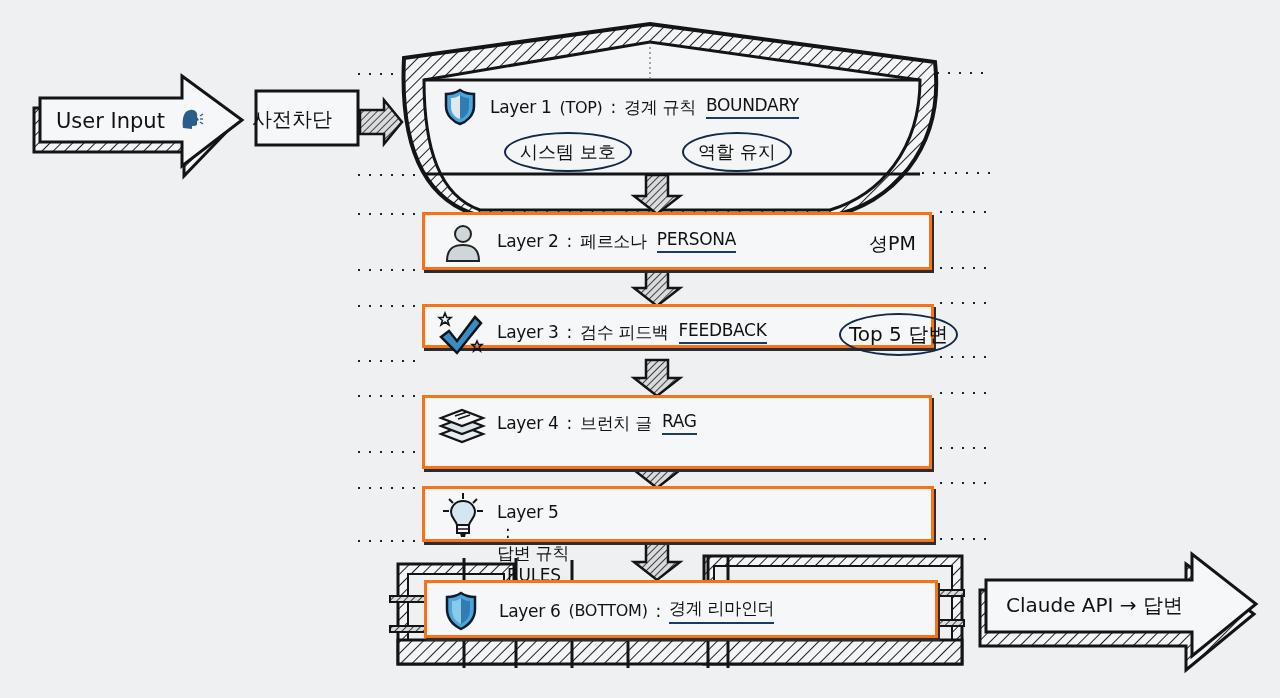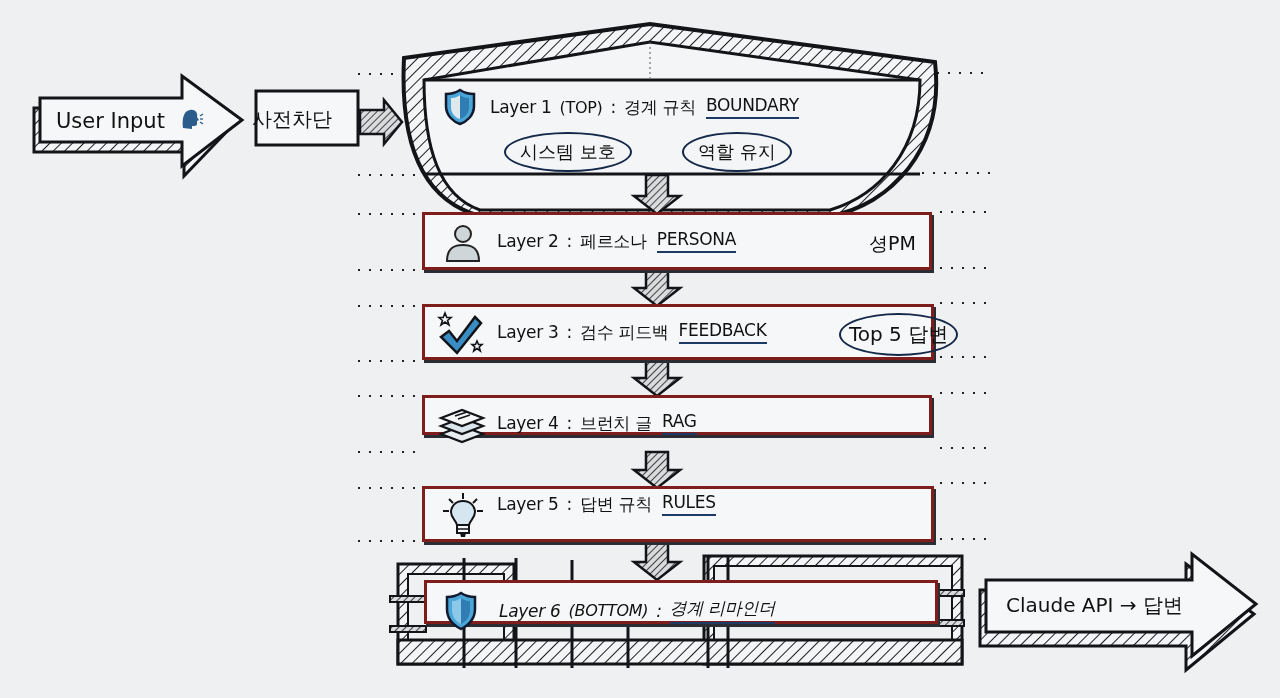--- a/index.html
+++ b/index.html
@@ -5,21 +5,21 @@
   html, body { margin:0; padding:0; }
   body {
     width:1280px; height:698px; overflow:hidden; position:relative;
     background:#eef0f1;
     font-family:"DejaVu Sans", sans-serif;
     color:#111;
   }
   .abs { position:absolute; }
   svg.layer-svg { position:absolute; left:0; top:0; }
   .box {
-    position:absolute; background:#f6f7f8; border:3px solid #7f1d1d;
+    position:absolute; background:#f6f7f8; border:3px solid #f97316;
     box-sizing:border-box; box-shadow:2px 3px 0 #2a2d33;
     display:flex; align-items:center;padding-left:20px;
   }
   .label { font-size:17px; font-weight:normal; white-space:nowrap; letter-spacing:-0.3px; }
   .kw { border-bottom:2px solid #1d3a66; padding-bottom:2px; margin-left:10px; }
   .small-caps { font-size:16px; }
   .tag {
     position:absolute; font-size:18px; white-space:nowrap;
     border:2px solid #14284a; border-radius:50%;
     padding:6px 14px; background:transparent;
@@ -166,38 +166,38 @@
   </span>
   <div style="position:absolute; left:72px; top:14px; display:flex; align-items:center;">
     <span class="label">Layer 2</span>
     <span class="label" style="margin:0 8px;">:</span>
     <span class="label">페르소나</span>
     <span class="label kw">PERSONA</span>
   </div>
   <span class="plain-tag" style="left:444px; top:16px;">셩PM</span>
 </div>
 
-<div class="box" style="left:422px; top:304px; width:512px; height:56px;">
+<div class="box" style="left:422px; top:304px; width:512px; height:44px;">
   <span class="icon" style="left:12px; top:4px;">
     <svg width="48" height="46" viewBox="0 0 48 46">
       <path d="M4,26 L12,20 L20,30 L38,6 L44,12 L20,42 Z" fill="#3a8cc4" stroke="#121418" stroke-width="2.5"></path>
       <polygon points="8,2 9.8,6.5 14,6.5 10.6,9.4 12,14 8,11 4,14 5.4,9.4 2,6.5 6.2,6.5" fill="none" stroke="#121418" stroke-width="1.6"></polygon>
       <polygon points="40,30 41.5,33.5 45,33.5 42.2,36 43.3,40 40,37.6 36.7,40 37.8,36 35,33.5 38.5,33.5" fill="none" stroke="#121418" stroke-width="1.6"></polygon>
     </svg>
   </span>
   <div style="position:absolute; left:72px; top:13px; display:flex; align-items:center;">
     <span class="label">Layer 3</span>
     <span class="label" style="margin:0 8px;">:</span>
     <span class="label">검수 피드백</span>
     <span class="label kw">FEEDBACK</span>
   </div>
   <span class="tag" style="left:414px; top:6px; font-size:20px; padding:6px 8px;">Top 5 답변</span>
 </div>
 
-<div class="box" style="left:422px; top:395px; width:510px; height:40px;">
+<div class="box" style="left:422px; top:395px; width:510px; height:74px;">
   <span class="icon" style="left:12px; top:8px;">
     <svg width="50" height="40" viewBox="0 0 50 40">
       <polygon points="4,28 25,20 46,28 25,36" fill="#e7edf1" stroke="#121418" stroke-width="2.2"></polygon>
       <polygon points="4,20 25,12 46,20 25,28" fill="#dbe5ec" stroke="#121418" stroke-width="2.2"></polygon>
       <polygon points="4,12 25,4 46,12 25,20" fill="#f6f7f8" stroke="#121418" stroke-width="2.2"></polygon>
       <line x1="18" y1="10" x2="30" y2="6" stroke="#121418" stroke-width="1.5"></line>
       <line x1="21" y1="13" x2="33" y2="9" stroke="#121418" stroke-width="1.5"></line>
     </svg>
   </span>
   <div style="position:absolute; left:72px; top:13px; display:flex; align-items:center;">
@@ -217,29 +217,29 @@
           <line x1="36" y1="8" x2="32" y2="12"></line>
           <line x1="2" y1="20" x2="8" y2="20"></line>
           <line x1="36" y1="20" x2="42" y2="20"></line>
         </g>
       <path d="M22,10 C14,10 10,16 10,21 C10,27 15,29 16,34 L28,34 C29,29 34,27 34,21 C34,16 30,10 22,10 Z" fill="#d6e6f0" stroke="#121418" stroke-width="2"></path>
       <rect x="16" y="34" width="12" height="8" fill="#f6f7f8" stroke="#121418" stroke-width="2"></rect>
       <line x1="16" y1="38" x2="28" y2="38" stroke="#121418" stroke-width="1.5"></line>
       <path d="M19,42 L25,42 L24,46 L20,46 Z" fill="#121418"></path>
     </svg>
   </span>
-  <div style="position:absolute; left:72px; top:3px; display:flex; align-items:center;">
+  <div style="position:absolute; left:72px; top:13px; display:flex; flex-direction:column;">
     <span class="label">Layer 5</span>
     <span class="label" style="margin:0 8px;">:</span>
     <span class="label">답변 규칙</span>
     <span class="label kw">RULES</span>
   </div>
 </div>
 
-<div class="box" style="left:424px; top:580px; width:514px; height:44px;font-style:italic;">
+<div class="box" style="left:424px; top:580px; width:514px; height:58px;">
   <span class="icon" style="left:18px; top:8px;">
     <svg width="32" height="40" viewBox="0 0 32 40">
       <path d="M16,2 C10,6 5,6 2,6 L2,18 C2,29 10,35 16,38 C22,35 30,29 30,18 L30,6 C27,6 22,6 16,2 Z" fill="#4aa5d9" stroke="#121a2e" stroke-width="2.5"></path>
       <path d="M16,7 C12,10 9,10 7,10 L7,19 C7,27 12,31 16,33 Z" fill="#8cc8e8"></path>
       <path d="M16,7 C20,10 23,10 25,10 L25,19 C25,27 20,31 16,33 Z" fill="#2f7db2"></path>
     </svg>
   </span>
   <div style="position:absolute; left:72px; top:14px; display:flex; align-items:center;">
     <span class="label">Layer 6</span>
     <span class="label small-caps" style="margin-left:8px;">(BOTTOM)</span>

